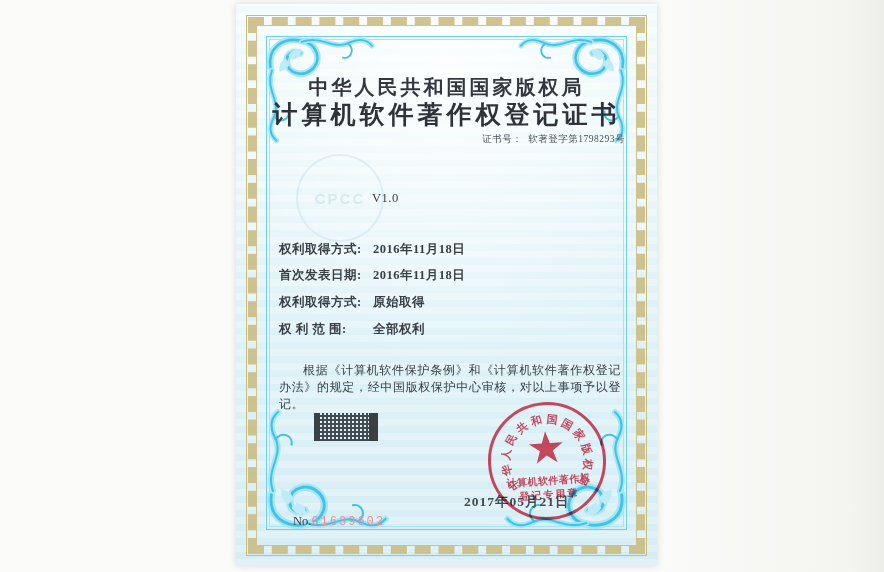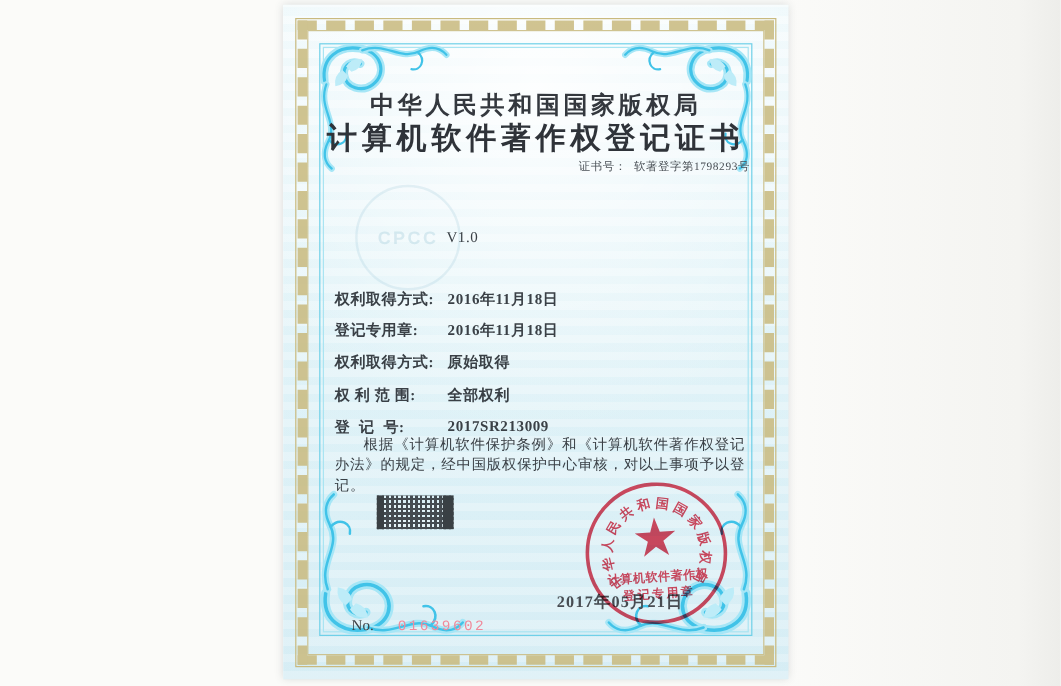--- a/index.html
+++ b/index.html
@@ -95,21 +95,21 @@
   }
   .seal-star{
     position:absolute;left:0;right:0;top:22px;text-align:center;
     font-size:44px;line-height:44px;color:var(--seal);
   }
   .seal-line1{position:absolute;left:0;right:0;top:69px;text-align:center;font-size:10px;font-weight:700;color:var(--seal);letter-spacing:.5px;}
   .seal-line2{position:absolute;left:0;right:0;top:83px;text-align:center;font-size:10px;font-weight:700;color:var(--seal);letter-spacing:2px;}
   
   .serial{position:absolute;left:57px;top:510px;font-size:12.5px;color:#3d4246;}
   .serial .num{
-    color:#f08a9b;letter-spacing:2px;margin-left:20px;
+    color:#f08a9b;letter-spacing:2px;margin-left:0;
     font-family:"Liberation Mono","DejaVu Sans Mono",monospace;font-size:12px;
   }
 </style>
 </head>
 <body>
 
 <svg width="0" height="0" style="position:absolute">
   <defs>
     <g id="corner-ornament" fill="none" stroke-linecap="round">
       <path d="M10 46 C6 20 26 6 50 10 C74 14 80 38 64 50 C52 59 34 54 32 40 C30 29 40 22 50 27" stroke="#a6e6f6" stroke-width="9"></path>
@@ -163,38 +163,34 @@
 
     <div class="val2" style="top:163px">V1.0</div>
 
 
     <div class="row" style="top:237px">
       <span class="lbl">权利取得方式:</span>
       <span class="val">2016年11月18日</span>
     </div>
 
     <div class="row" style="top:263px">
-      <span class="lbl">登记专用章:</span>
+      <span class="lbl">首次发表日期:</span>
       <span class="val">2016年11月18日</span>
     </div>
 
     <div class="row" style="top:317px">
       <span class="lbl">权 利 范 围:</span>
       <span class="val">全部权利</span>
     </div>
 
     <div class="row" style="top:290px">
       <span class="lbl">权利取得方式:</span>
       <span class="val">原始取得</span>
     </div>
 
-    <div class="row" style="top:344px">
-      <span class="lbl">登  记  号:</span>
-      <span class="val">2017SR213009</span>
-    </div>
 
     <div class="statement">根据《计算机软件保护条例》和《计算机软件著作权登记办法》的规定，经中国版权保护中心审核，对以上事项予以登记。</div>
 
     <div class="barcode"></div>
 
     <div class="seal-date">2017年05月21日</div>
 
     <div class="seal">
       <div class="seal-arc">
           <span style="transform: rotate(-122deg) translateY(-41px);">中</span>

